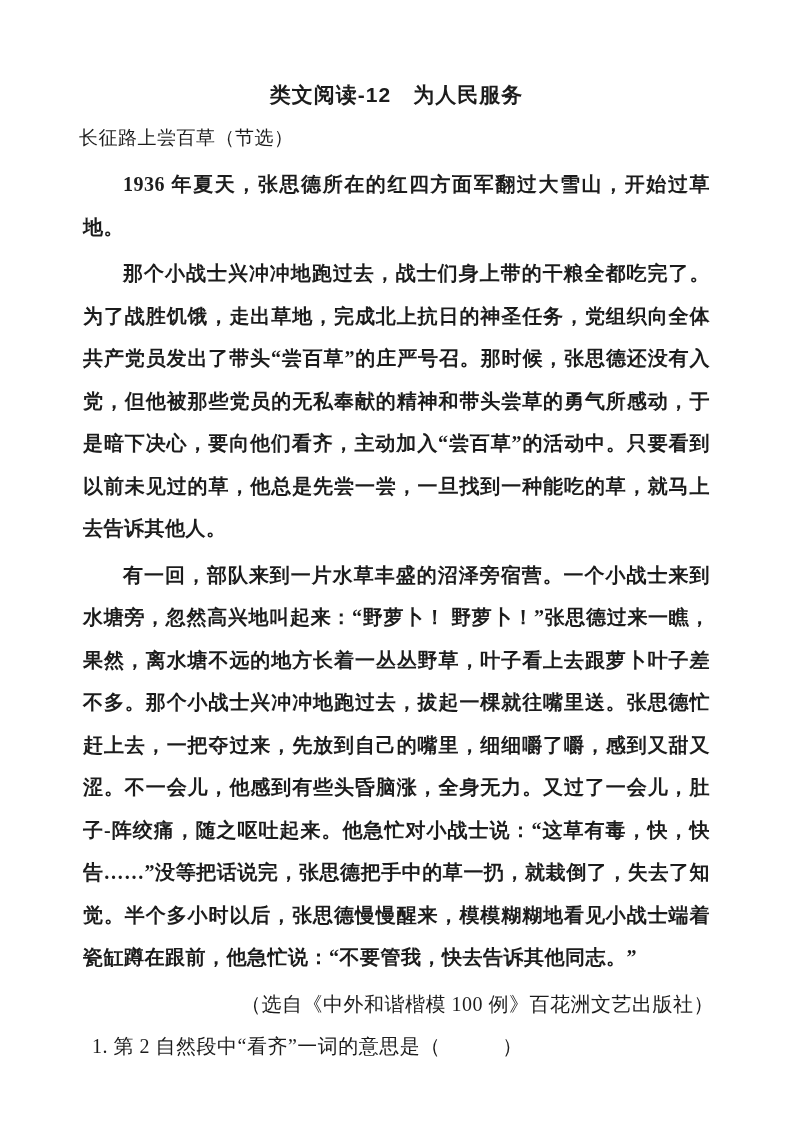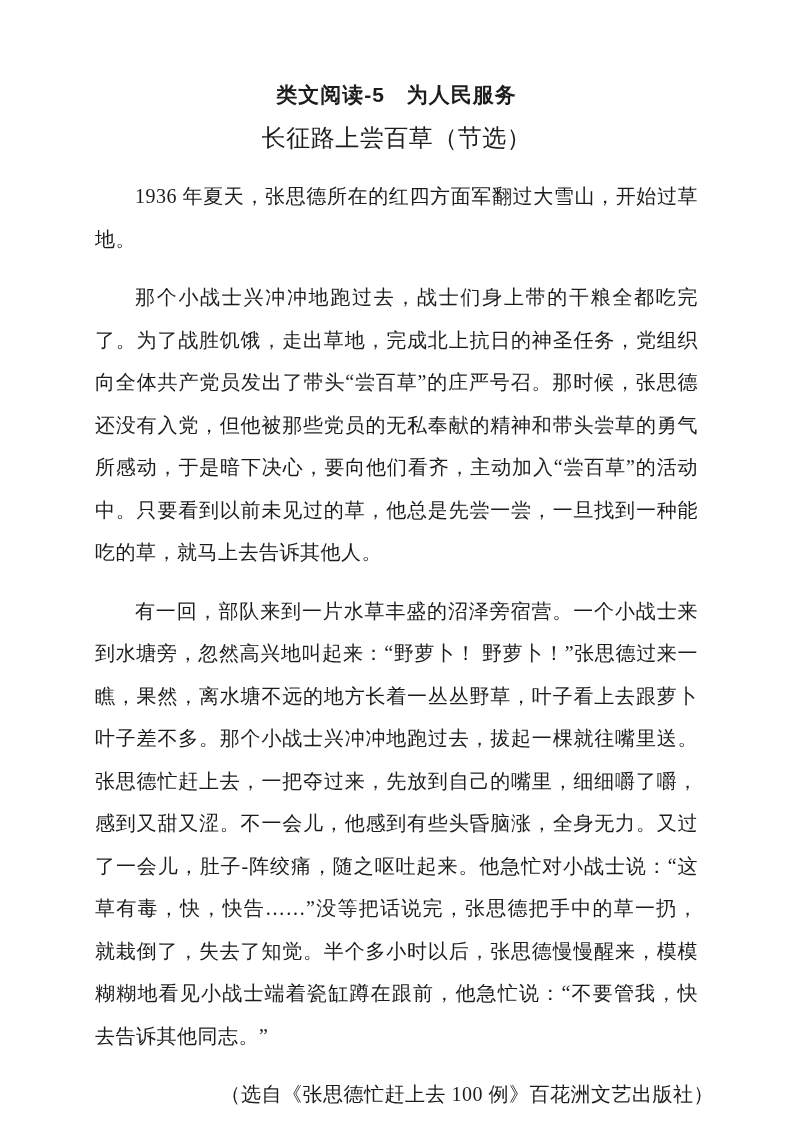--- a/index.html
+++ b/index.html
@@ -27,48 +27,49 @@
   .title {
     margin: 0;
     text-align: center;
     font-family: "Liberation Sans", "DejaVu Sans", sans-serif;
     font-weight: bold;
     font-size: 21px;
     line-height: 42.5px;
     letter-spacing: 1px;
   }
   .subtitle {
-    text-align: center;
-    font-size: 24px;
+    text-align: left;
+    font-size: 19px;
     line-height: 42.5px;
   }
   .para {
-    margin: 16px;
+    margin: 4px;
     text-indent: 2em;
     text-align: justify;
+    font-weight: bold;
   }
   .source {
     text-align: right;
   }
   .question {
     padding-left: 13px;
   }
 </style>
 </head>
 <body>
 
 <div class="page">
-  <h1 class="title">类文阅读-5　为人民服务</h1>
+  <h1 class="title">类文阅读-12　为人民服务</h1>
 
   <div class="subtitle">长征路上尝百草（节选）</div>
 
   <p class="para">1936 年夏天，张思德所在的红四方面军翻过大雪山，开始过草地。</p>
 
   <p class="para">那个小战士兴冲冲地跑过去，战士们身上带的干粮全都吃完了。为了战胜饥饿，走出草地，完成北上抗日的神圣任务，党组织向全体共产党员发出了带头“尝百草”的庄严号召。那时候，张思德还没有入党，但他被那些党员的无私奉献的精神和带头尝草的勇气所感动，于是暗下决心，要向他们看齐，主动加入“尝百草”的活动中。只要看到以前未见过的草，他总是先尝一尝，一旦找到一种能吃的草，就马上去告诉其他人。</p>
 
   <p class="para">有一回，部队来到一片水草丰盛的沼泽旁宿营。一个小战士来到水塘旁，忽然高兴地叫起来：“野萝卜！ 野萝卜！”张思德过来一瞧，果然，离水塘不远的地方长着一丛丛野草，叶子看上去跟萝卜叶子差不多。那个小战士兴冲冲地跑过去，拔起一棵就往嘴里送。张思德忙赶上去，一把夺过来，先放到自己的嘴里，细细嚼了嚼，感到又甜又涩。不一会儿，他感到有些头昏脑涨，全身无力。又过了一会儿，肚子-阵绞痛，随之呕吐起来。他急忙对小战士说：“这草有毒，快，快告……”没等把话说完，张思德把手中的草一扔，就栽倒了，失去了知觉。半个多小时以后，张思德慢慢醒来，模模糊糊地看见小战士端着瓷缸蹲在跟前，他急忙说：“不要管我，快去告诉其他同志。”</p>
 
 
-  <div class="source">（选自《张思德忙赶上去 100 例》百花洲文艺出版社）</div>
+  <div class="source">（选自《中外和谐楷模 100 例》百花洲文艺出版社）</div>
 
   <div class="question">1. 第 2 自然段中“看齐”一词的意思是（　　　）</div>
 
 </div>
 
 </body></html>

